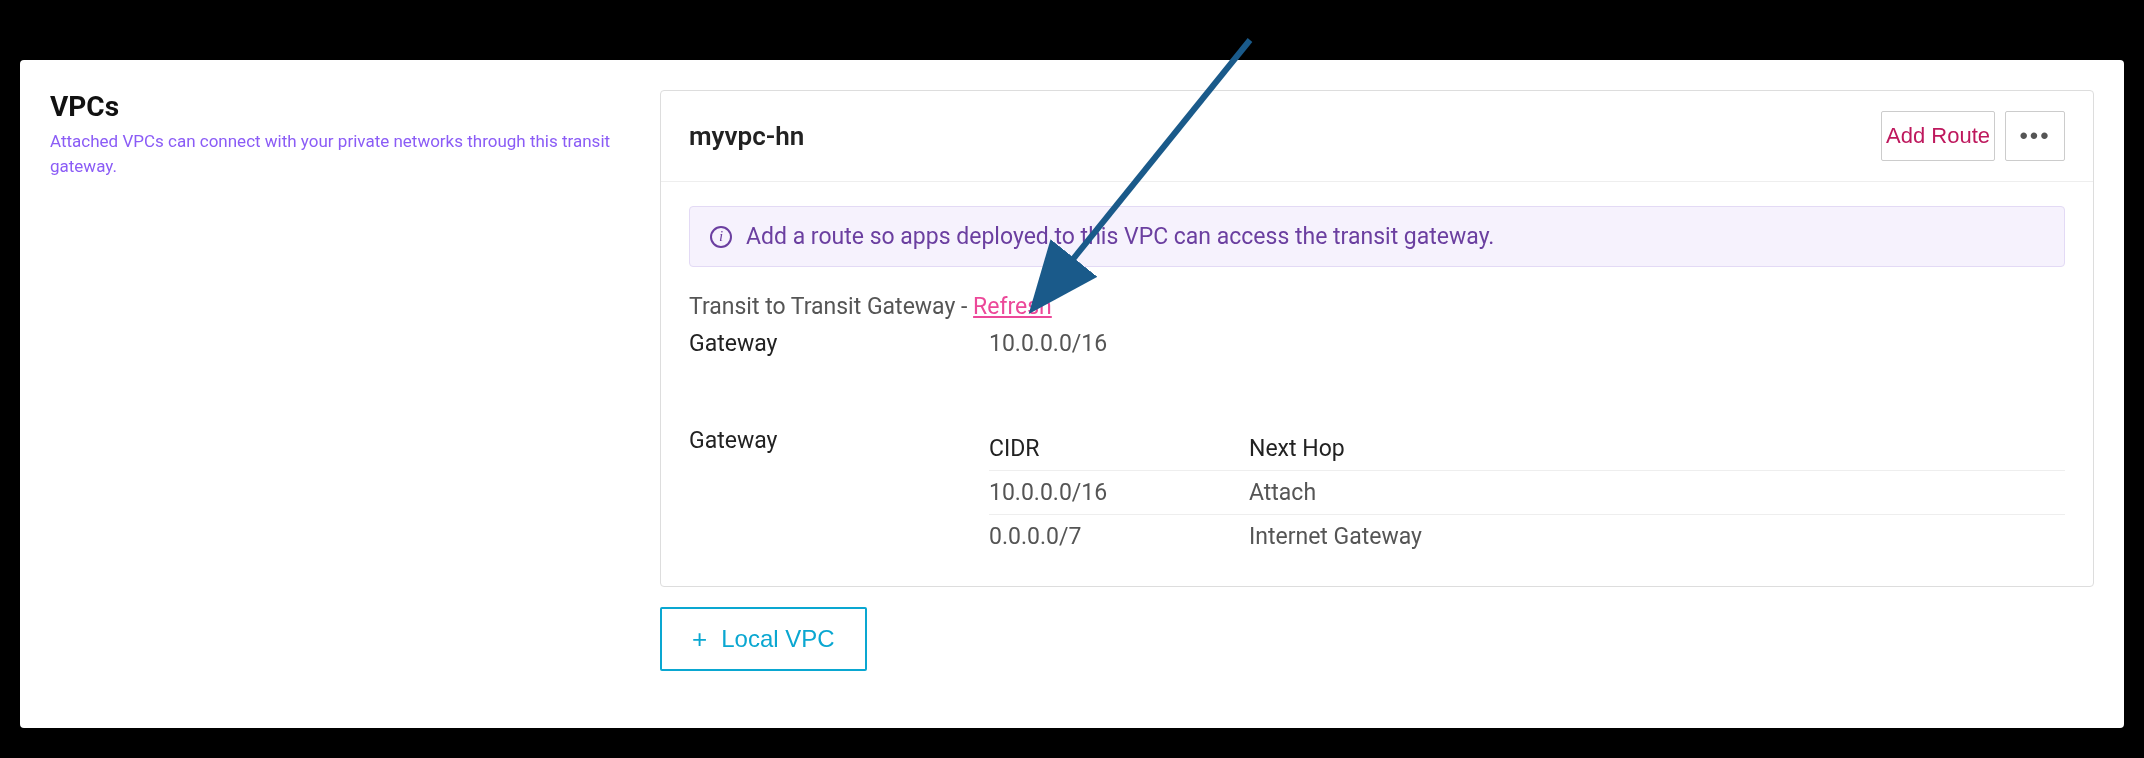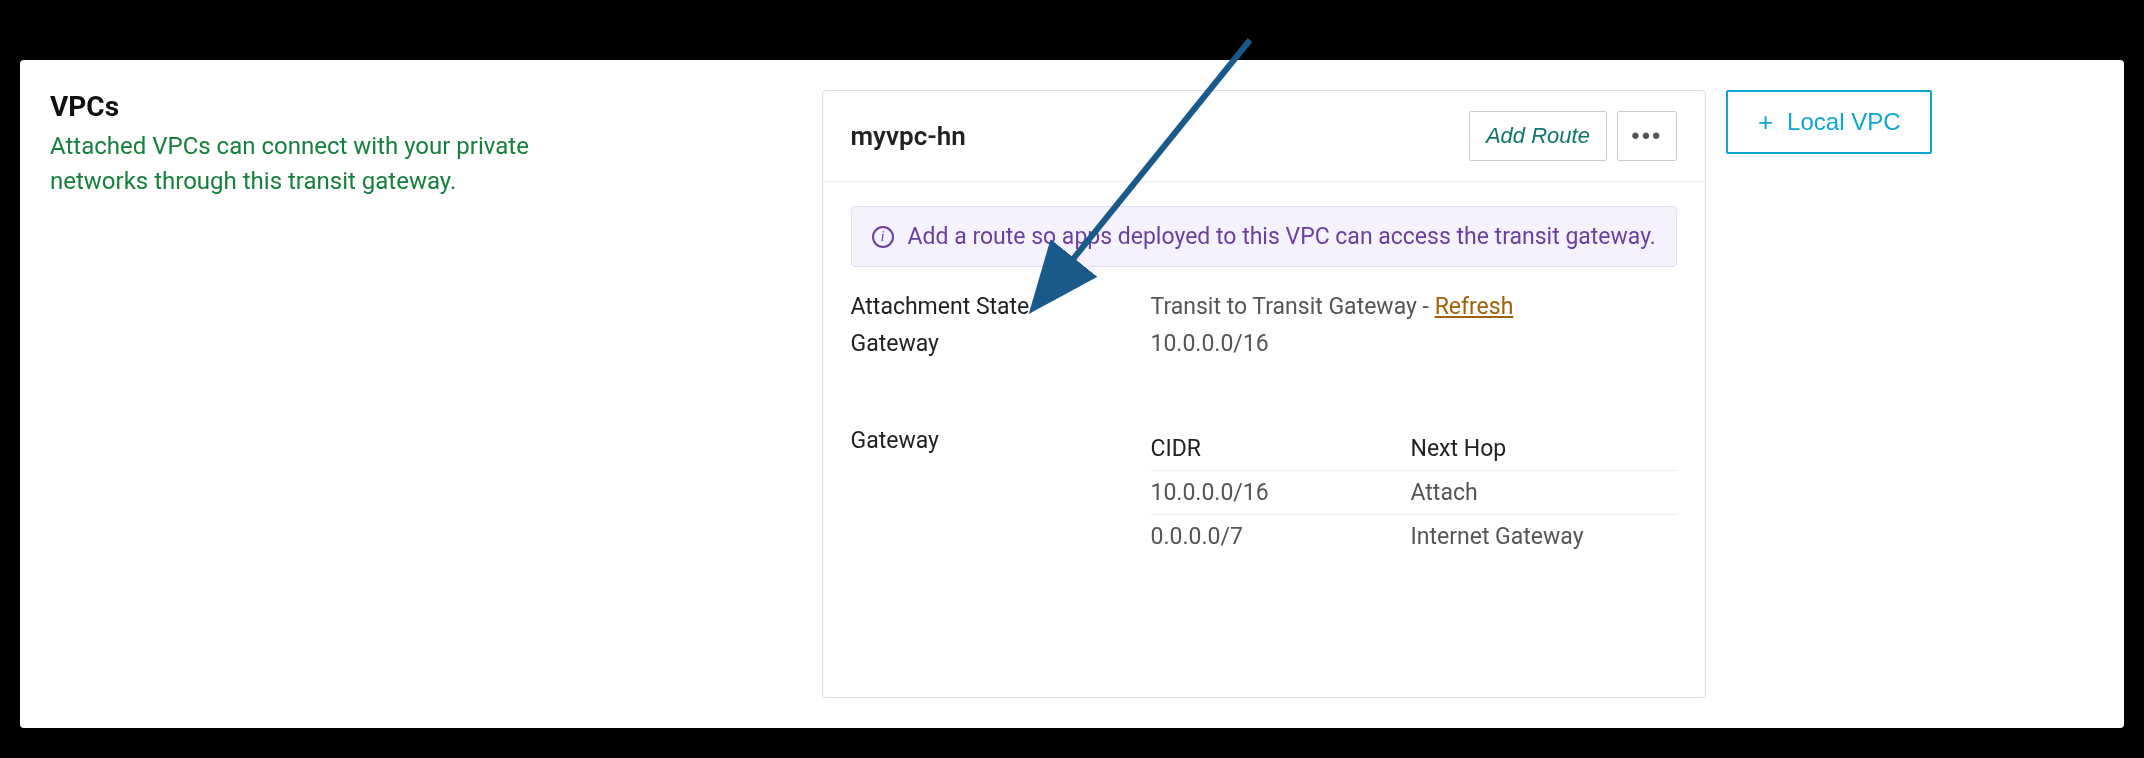--- a/index.html
+++ b/index.html
@@ -27,30 +27,29 @@
     width: 580px;
     flex-shrink: 0;
   }
   .left-col h2 {
     font-size: 28px;
     font-weight: 700;
     color: #111;
     margin-bottom: 6px;
   }
   .left-col p {
-    font-size: 24px;
-    color: #15803d;
+    font-size: 17px;
+    color: #8b5cf6;
     line-height: 1.45;
   }
   .right-col {
     flex: 1;
     display: flex;
-    flex-direction: row;
+    flex-direction: column;
     gap: 20px;
-    justify-content: center;
   }
   .card {
     border: 1px solid #ddd;
     border-radius: 4px;
     background: #fff;
   }
   .card-header {
     display: flex;
     align-items: center;
     justify-content: space-between;
@@ -62,26 +61,25 @@
     font-weight: 600;
     color: #222;
   }
   .card-actions {
     display: flex;
     gap: 10px;
   }
   .btn-outline {
     border: 1px solid #ccc;
     background: #fff;
-    color: #0f766e;
+    color: #be185d;
     font-size: 22px;
-    padding: 10px 16px;
+    padding: 10px 4px;
     cursor: pointer;
     border-radius: 2px;
-    font-style: italic;
   }
   .btn-more {
     border: 1px solid #ccc;
     background: #fff;
     width: 60px;
     height: 50px;
     display: flex;
     align-items: center;
     justify-content: center;
     cursor: pointer;
@@ -126,21 +124,21 @@
   .detail-label {
     width: 300px;
     color: #222;
     flex-shrink: 0;
   }
   .detail-value {
     color: #555;
     flex: 1;
   }
   .refresh-link {
-    color: #a16207;
+    color: #ec4899;
     text-decoration: underline;
     cursor: pointer;
   }
   .routes-block {
     display: flex;
     margin-top: 26px;
     font-size: 23px;
   }
   .routes-label {
     width: 300px;
@@ -214,21 +212,20 @@
       </div>
 
       <div class="card-body">
 
         <div class="info-banner">
           <span class="info-icon">i</span>
           <span>Add a route so apps deployed to this VPC can access the transit gateway.</span>
         </div>
 
         <div class="detail-row">
-          <div class="detail-label">Attachment State</div>
           <div class="detail-value">
             <span>Transit to Transit Gateway - </span><span class="refresh-link">Refresh</span>
           </div>
         </div>
 
         <div class="detail-row">
           <div class="detail-label">Gateway</div>
           <div class="detail-value">10.0.0.0/16</div>
         </div>
 

